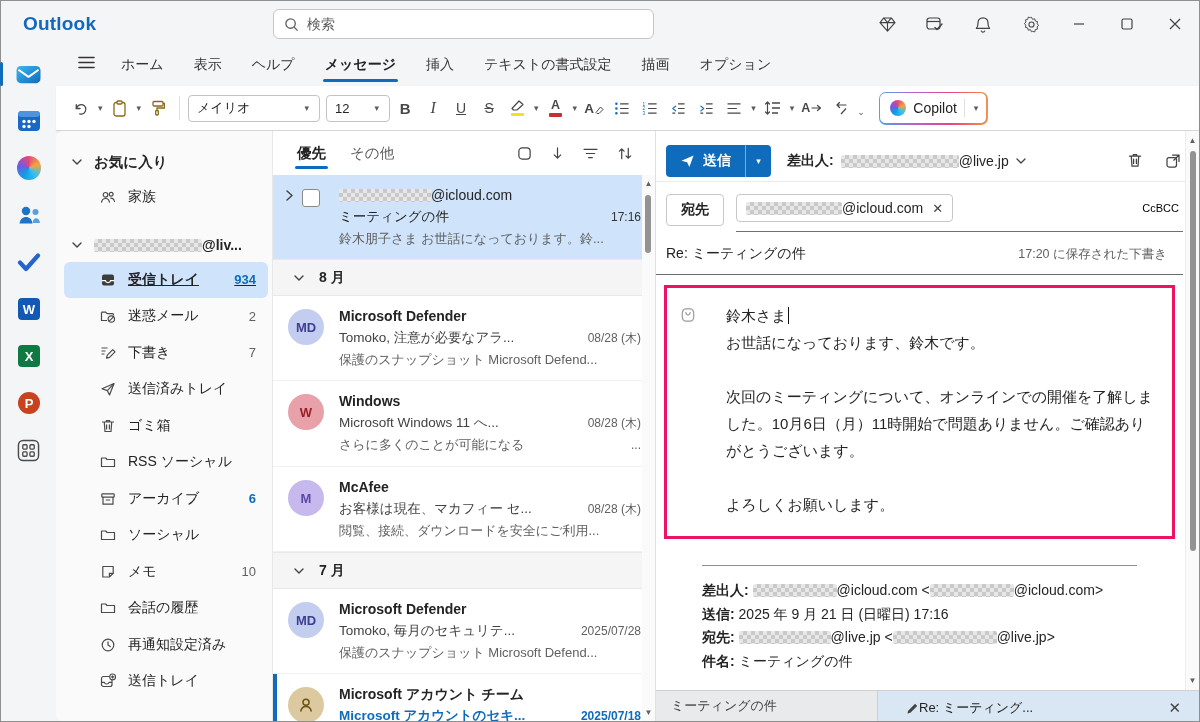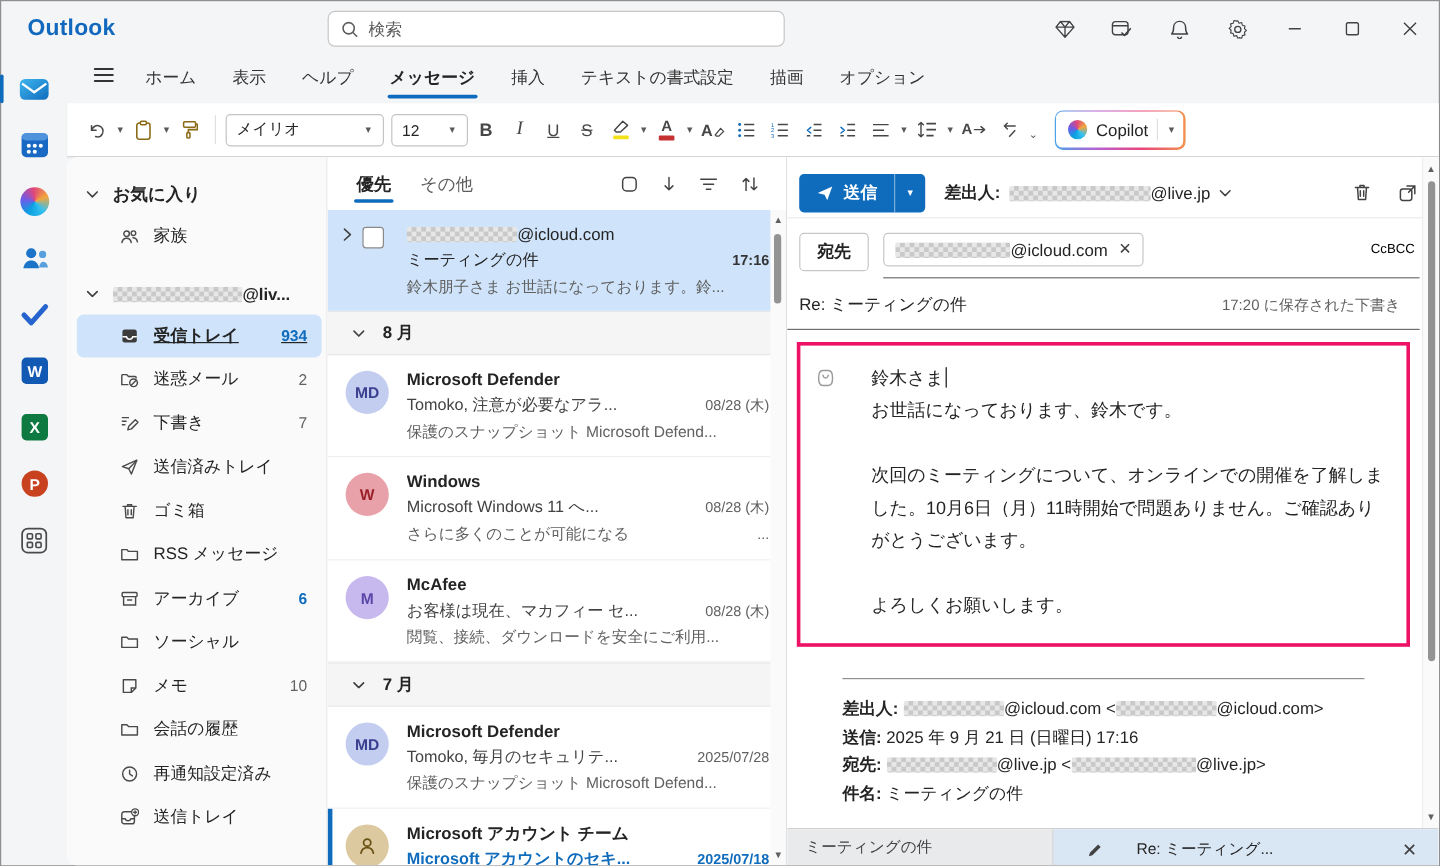--- a/index.html
+++ b/index.html
@@ -113,21 +113,21 @@
   .bodybox { margin:10px 24px 0 8px; border:3px solid #ee1266; padding:14px 16px 18px 59px; position:relative; font-size:15px; line-height:27px; color:#242424; flex:none; }
   .bodybox .cop { position:absolute; left:13px; top:19px; }
   .bodybox p { margin-top:27px; }
   .bodybox p:first-of-type { margin-top:0; }
   .caret { display:inline-block; width:1.5px; height:17px; background:#111; vertical-align:-3px; margin-left:1px; }
   .quote-div { border-top:1px solid #8f8f8f; margin:26px 62px 13px 46px; }
   .quoted { padding-left:46px; font-size:14px; line-height:23.5px; }
   .quoted b { font-weight:700; }
   .bottom-tabs { position:absolute; left:0; right:0; bottom:0; height:31px; display:flex; border-top:1px solid #d0d0d0; }
   .btab1 { width:222px; background:#e9eaeb; border-right:1px solid #cfcfcf; display:flex; align-items:center; padding-left:15px; font-size:13px; color:#424242; }
-  .btab2 { flex:1; background:#d9e6f4; display:flex; align-items:center; gap:28px; padding:4px 18px 0 28px; font-size:13px; color:#242424; }
+  .btab2 { flex:1; background:#d9e6f4; display:flex; align-items:center; gap:0; padding:4px 18px 0 28px; font-size:13px; color:#242424; }
   .btab2 .x { margin-left:auto; font-size:15px; color:#424242; }
   svg { display:block; }
 </style>
 </head>
 <body>
 
 <div class="window">
 
   <div class="titlebar">
     <div class="logo">Outlook</div>
@@ -457,21 +457,21 @@
             <svg width="16" height="16" viewBox="0 0 16 16">
                 <path d="M2.5 4h11M6.3 3.8V2.6h3.4v1.2M4.3 4.3l.7 9.2h6l.7-9.2M6.6 6.8v4.2M9.4 6.8v4.2" fill="none" stroke="#4a4a4a" stroke-width="1.2" stroke-linecap="round" stroke-linejoin="round"></path>
               </svg>
             <span>ゴミ箱</span>
             <span class="cnt"></span>
           </div>
           <div class="side-row">
             <svg width="16" height="16" viewBox="0 0 16 16">
                 <path d="M1.5 4h4.2l1.4 1.5h7.4v7H1.5V4z" fill="none" stroke="#4a4a4a" stroke-width="1.2" stroke-linejoin="round"></path>
               </svg>
-            <span>RSS メッセージ</span>
+            <span>RSS ソーシャル</span>
             <span class="cnt"></span>
           </div>
           <div class="side-row">
             <svg width="16" height="16" viewBox="0 0 16 16">
                 <rect x="1.8" y="2.8" width="12.4" height="3.4" rx=".8" fill="none" stroke="#4a4a4a" stroke-width="1.2"></rect>
                 <path d="M3 6.4v6.8h10V6.4M6.3 9h3.4" fill="none" stroke="#4a4a4a" stroke-width="1.2" stroke-linecap="round"></path>
               </svg>
             <span>アーカイブ</span>
             <span class="cnt blue">6</span>
           </div>
@@ -553,21 +553,21 @@
                   </svg>
                 </span>
               <span class="ckbox"></span>
             </div>
             <div class="mr-body">
               <div class="mr-line">
                   <span class="sender" style="font-weight:400;"><span class="mask" style="width:92px;"></span><span>@icloud.com</span></span>
                 </div>
               <div class="mr-line">
                   <span class="subj" style="color:#242424;">ミーティングの件</span>
-                  <span class="mdate" style="color:#333;font-weight:700;">17:16</span>
+                  <span class="mdate" style="color:#333;font-weight:400;">17:16</span>
                 </div>
               <div class="mr-line">
                   <span class="prev">鈴木朋子さま お世話になっております。鈴...</span>
                 </div>
             </div>
           </div>
 
           <div class="group-head">
             <svg width="10" height="6" viewBox="0 0 10 6">
                 <path d="M1 1l4 4 4-4" fill="none" stroke="#424242" stroke-width="1.4" stroke-linecap="round" stroke-linejoin="round"></path>

